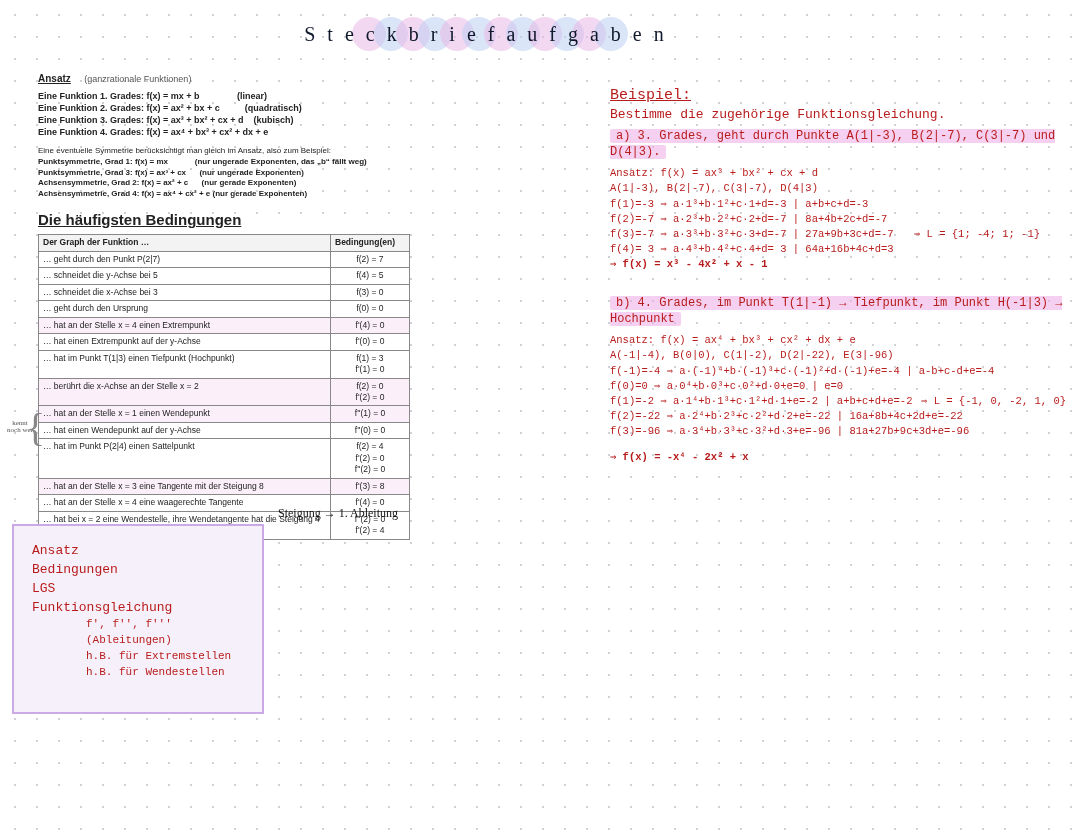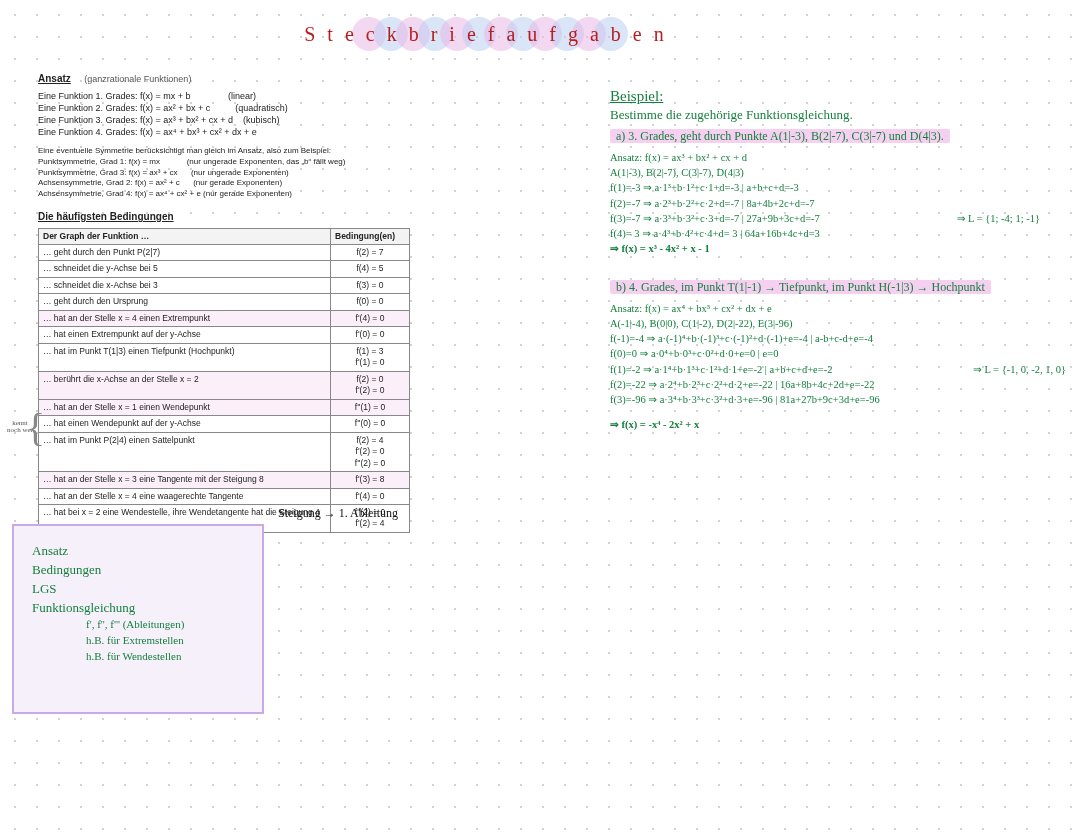--- a/index.html
+++ b/index.html
@@ -49,45 +49,45 @@
     opacity: 0.55;
     margin: 0 -6px;
   }
   .bubble.p { background:#e9b8e8; }
   .bubble.b { background:#bcd0f0; }
   .title-text {
     position: relative;
     font-family: "Comic Sans MS", "Segoe Script", cursive;
     font-size: 20px;
     letter-spacing: 12px;
-    color:#b91c1c;
+    color:#0f172a;
   }
 
   
   .typed {
     position: absolute;
     left: 38px;
     top: 72px;
     width: 380px;
     font-size: 9px;
     line-height: 1.35;
     color:#222;
   }
   .typed .head1 {
     font-weight: bold;
     text-decoration: underline;
     font-size: 10px;
     margin-bottom: 4px;
   }
   .typed .sub { color:#555; margin-left:6px; }
-  .typed .row { white-space: pre; }
+  .typed .row { white-space: pre; font-weight: bold; }
   .typed .head2 {
     font-weight: bold;
     text-decoration: underline;
-    font-size: 10px;
+    font-size: 15px;
     margin-top: 10px;
     margin-bottom: 4px;
   }
   .sm { font-size:8px; }
 
   
   table.cond {
     border-collapse: collapse;
     width: 372px;
     font-size: 8.5px;
@@ -99,22 +99,22 @@
     padding: 2px 4px;
     text-align: left;
     vertical-align: top;
   }
   table.cond th { background:#f3f3f3; }
   table.cond td.r { text-align: center; width:70px; }
   .hlrow td { background:#fbeff9; }
 
   
   .hw {
-    font-family: Liberation Serif, serif;
-    color:#15803d;
+    font-family: Liberation Mono, monospace;
+    color:#b91c1c;
     position:absolute;
     font-size: 12px;
     line-height: 1.35;
   }
   .hw .hl { background: rgba(236,170,228,0.55); padding:0 6px; border-radius:2px; }
   .hw .u { text-decoration: underline; }
 
   
   .sidenote {
     position:absolute;

